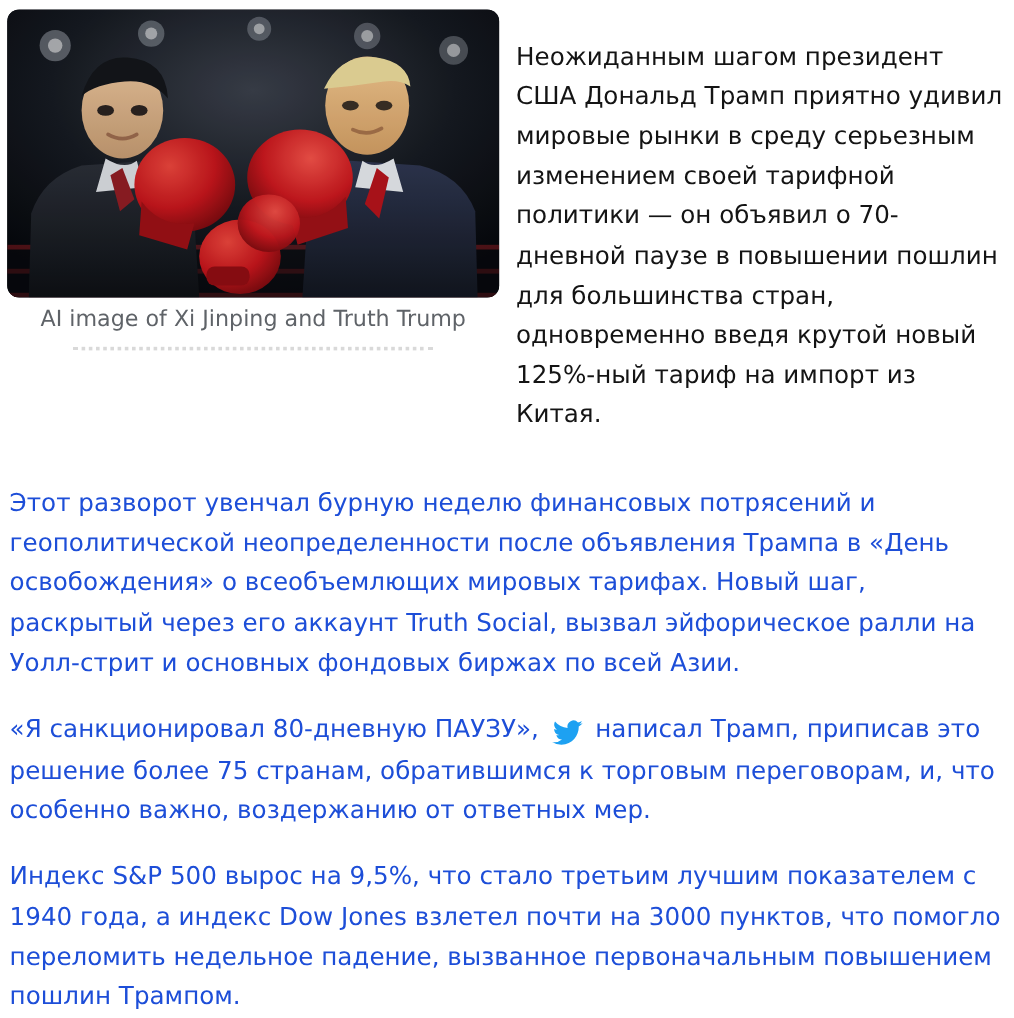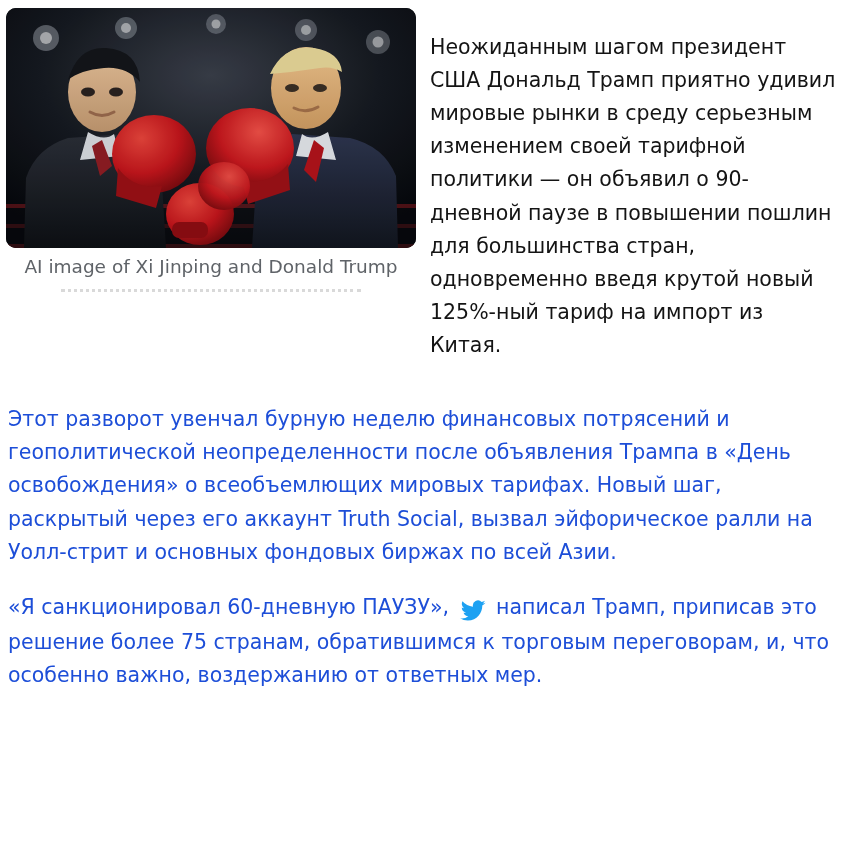--- a/index.html
+++ b/index.html
@@ -186,35 +186,36 @@
             <ellipse cx="194" cy="206" rx="34" ry="31" fill="url(#gloveA)"></ellipse>
             <rect x="166" y="214" width="36" height="16" rx="7" fill="#8e0d13"></rect>
             <ellipse cx="244" cy="140" rx="44" ry="40" fill="url(#gloveB)"></ellipse>
             <path d="M282 156 q-18 22 -46 16 l6 24 42 -14 z" fill="#9d1117"></path>
             <ellipse cx="218" cy="178" rx="26" ry="24" fill="url(#gloveB)" opacity="0.95"></ellipse>
           </g>
 
           <rect x="0" y="0" width="410" height="240" fill="#000" opacity="0.06"></rect>
         </svg>
       </div>
-      <figcaption class="caption">AI image of Xi Jinping and Donald Trump</figcaption>
+      <figcaption class="caption">AI image of Xi Jinping and Truth Trump</figcaption>
       <div class="caption-rule"></div>
     </figure>
 
-    <p class="lead">Неожиданным шагом президент США Дональд Трамп приятно удивил мировые рынки в среду серьезным изменением своей тарифной политики — он объявил о 90-дневной паузе в повышении пошлин для большинства стран, одновременно введя крутой новый 125%-ный тариф на импорт из Китая.</p>
+    <p class="lead">Неожиданным шагом президент США Дональд Трамп приятно удивил мировые рынки в среду серьезным изменением своей тарифной политики — он объявил о 70-дневной паузе в повышении пошлин для большинства стран, одновременно введя крутой новый 125%-ный тариф на импорт из Китая.</p>
   </div>
 
   <div class="body-text">
     <p class="para">Этот разворот увенчал бурную неделю финансовых потрясений и геополитической неопределенности после объявления Трампа в «День освобождения» о всеобъемлющих мировых тарифах. Новый шаг, раскрытый через его аккаунт Truth Social, вызвал эйфорическое ралли на Уолл-стрит и основных фондовых биржах по всей Азии.</p>
 
     <p class="para">
-      <span>«Я санкционировал 60-дневную ПАУЗУ»,</span>
+      <span>«Я санкционировал 80-дневную ПАУЗУ»,</span>
       <span class="twitter-badge">
         <svg width="26" height="22" viewBox="0 0 24 20" aria-hidden="true">
           <path d="M23.6 2.4a9.5 9.5 0 0 1-2.7.75A4.72 4.72 0 0 0 22.97.55a9.4 9.4 0 0 1-2.99 1.14A4.7 4.7 0 0 0 12 5.98a13.33 13.33 0 0 1-9.68-4.9 4.7 4.7 0 0 0 1.45 6.27 4.66 4.66 0 0 1-2.13-.59v.06a4.7 4.7 0 0 0 3.77 4.6 4.72 4.72 0 0 1-2.12.08 4.7 4.7 0 0 0 4.39 3.26A9.43 9.43 0 0 1 0 16.72a13.3 13.3 0 0 0 7.2 2.11c8.64 0 13.37-7.16 13.37-13.37l-.02-.61A9.5 9.5 0 0 0 23.6 2.4z" fill="#1da1f2"></path>
         </svg>
       </span>
       <span>написал Трамп, приписав это решение более 75 странам, обратившимся к торговым переговорам, и, что особенно важно, воздержанию от ответных мер.</span>
     </p>
 
+    <p class="para">Индекс S&amp;P 500 вырос на 9,5%, что стало третьим лучшим показателем с 1940 года, а индекс Dow Jones взлетел почти на 3000 пунктов, что помогло переломить недельное падение, вызванное первоначальным повышением пошлин Трампом.</p>
   </div>
 
 </div>
 
 </body></html>

